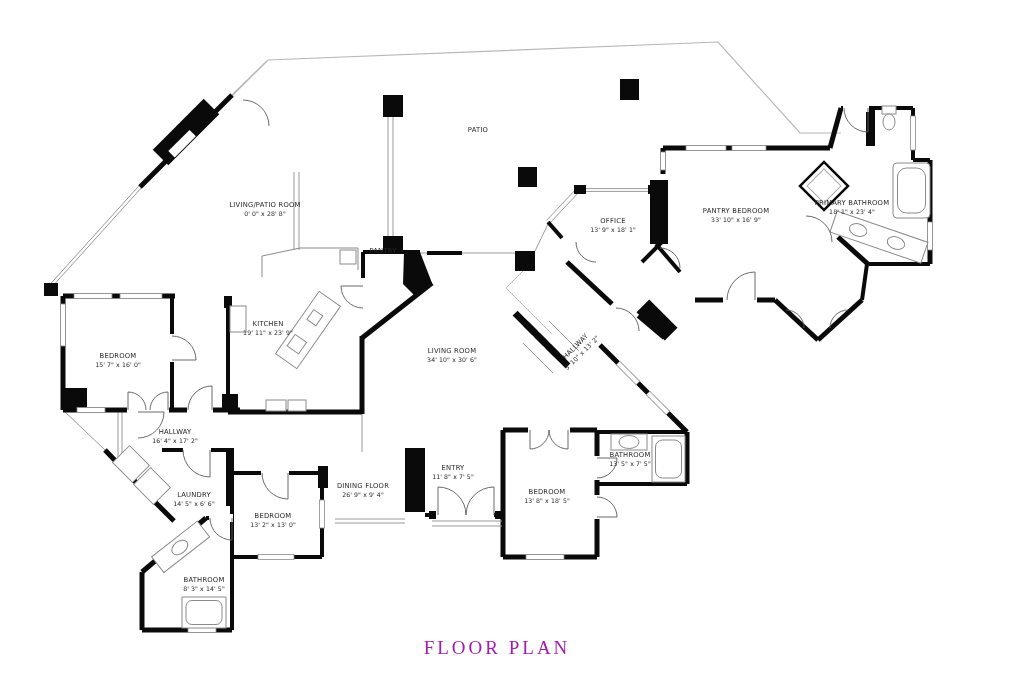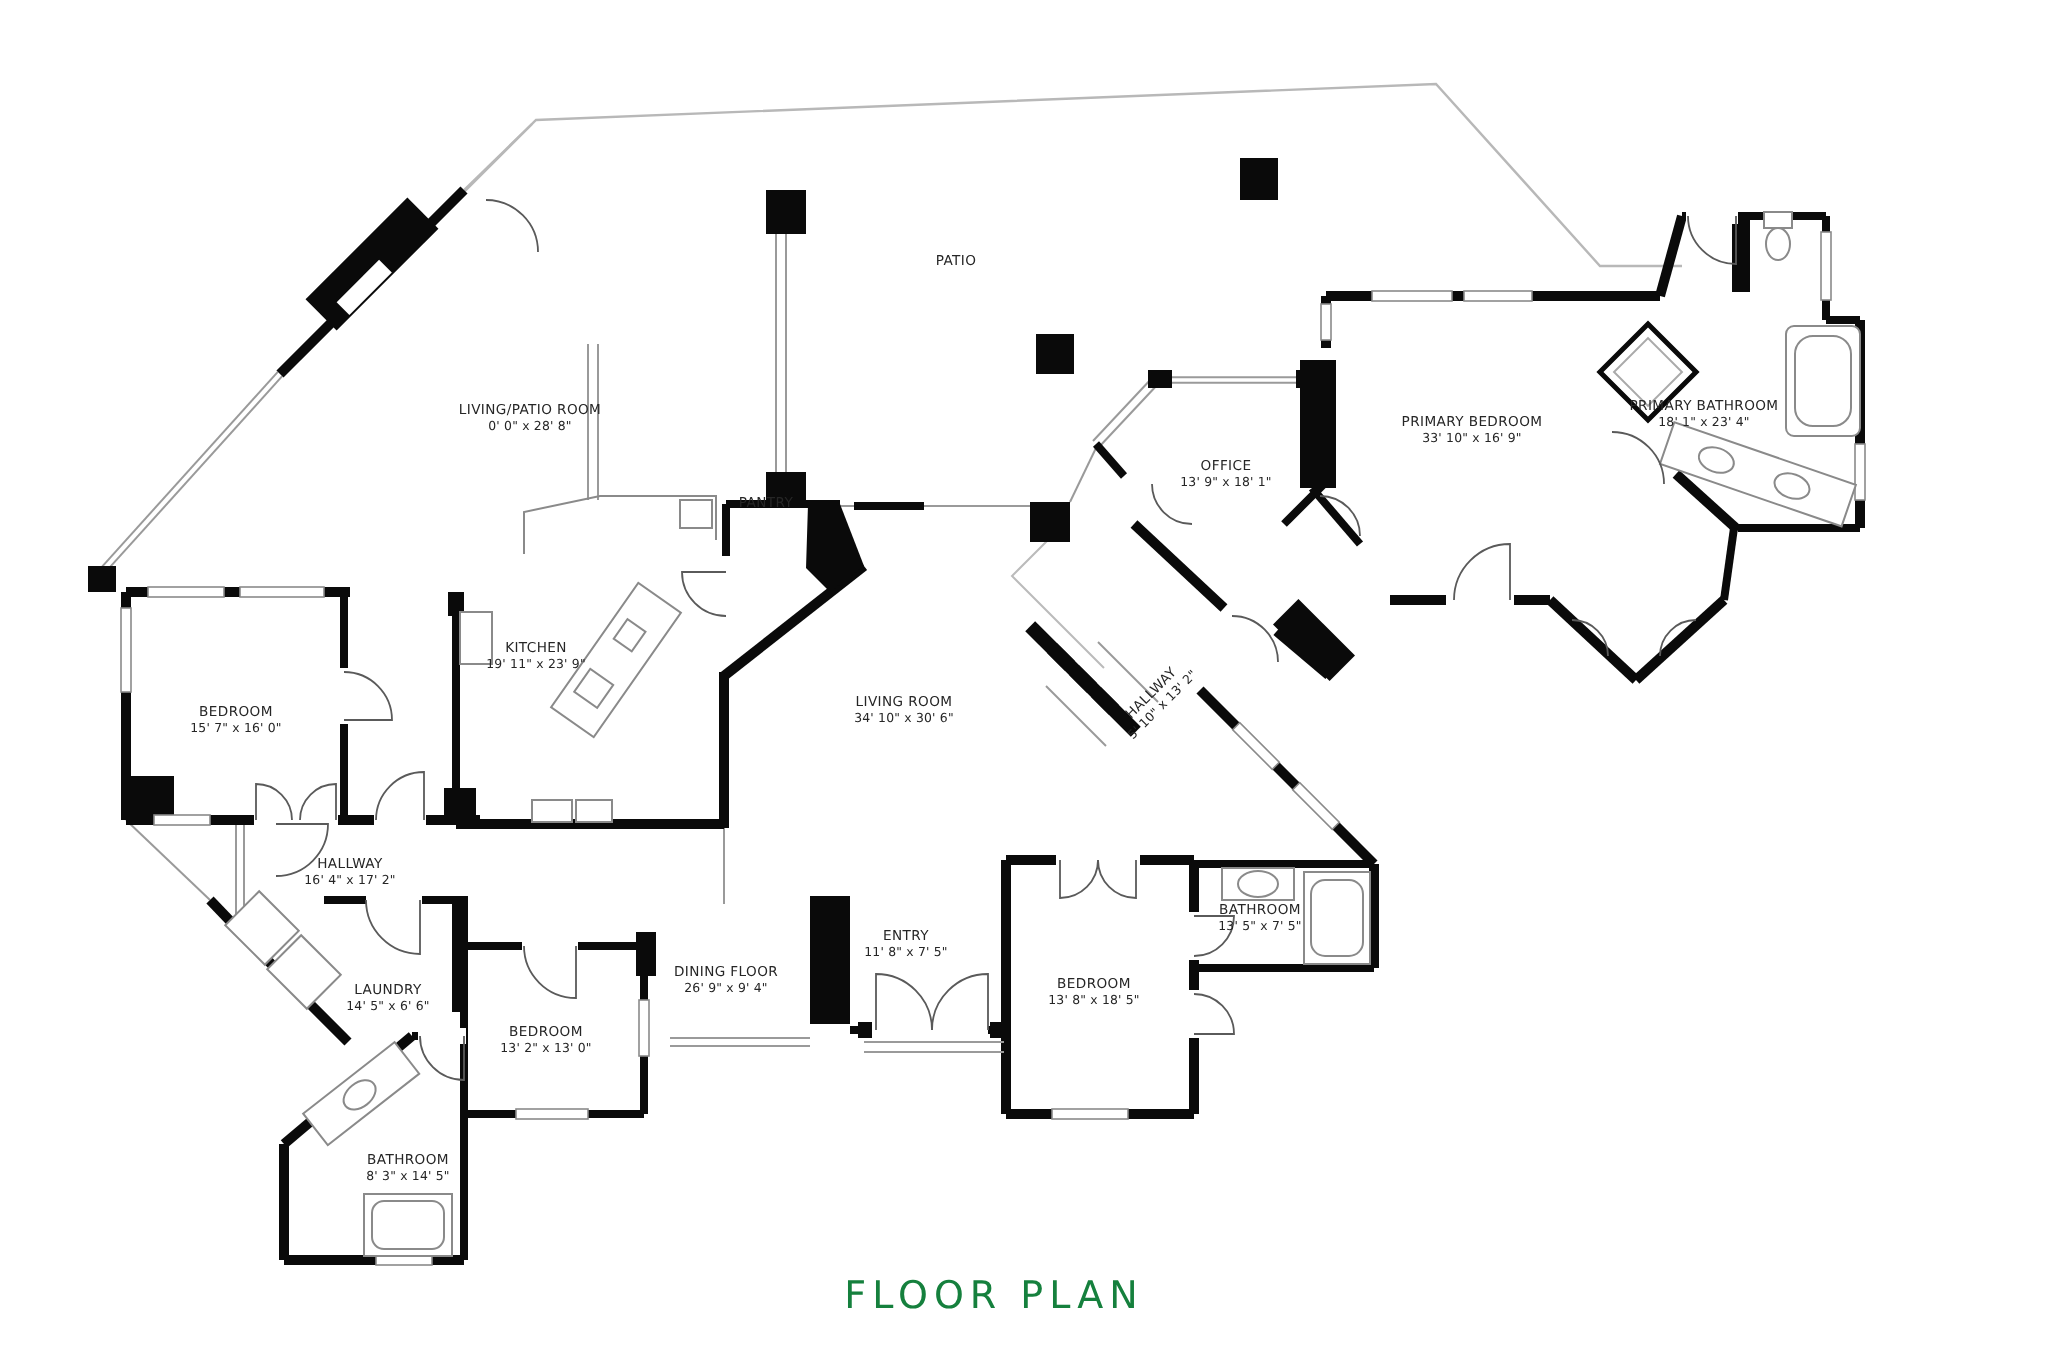--- a/index.html
+++ b/index.html
@@ -5,21 +5,21 @@
   html,body{margin:0;padding:0;background:#fff;}
   .canvas{position:relative;width:1024px;height:685px;background:#fff;overflow:hidden;
           font-family:"DejaVu Sans", sans-serif;}
   .canvas svg{position:absolute;left:0;top:0;}
   .label{position:absolute;transform:translate(-50%,-50%);text-align:center;color:#262626;
          white-space:nowrap;line-height:1.35;pointer-events:none;}
   .label .rname{font-size:6.8px;letter-spacing:.2px;font-weight:500;}
   .label .rdims{font-size:6.2px;letter-spacing:.1px;}
   .label.rot{transform:translate(-50%,-50%) rotate(-45deg);}
   .plan-title{position:absolute;left:497px;top:648px;transform:translate(-50%,-50%);
-              font-size:19px;letter-spacing:3px;color:#15803d;white-space:nowrap;}
+              font-size:19px;letter-spacing:3px;color:#a21caf;white-space:nowrap;font-family:Liberation Serif, serif;}
 </style>
 </head>
 <body>
 
 <div class="canvas">
 <svg width="1024" height="685" viewBox="0 0 1024 685">
 
   <g fill="none" stroke="#b8b8b8" stroke-width="1.2">
     <polyline points="205,123 268,60 718,42 800,133 841,133"></polyline>
     <line x1="232" y1="95" x2="266" y2="62"></line>
@@ -270,26 +270,26 @@
     <div class="rname">PANTRY</div>
   </div>
   <div class="label" style="left:268px;top:329px">
     <div class="rname">KITCHEN</div>
     <div class="rdims">19' 11" x 23' 9"</div>
   </div>
   <div class="label" style="left:452px;top:356px">
     <div class="rname">LIVING ROOM</div>
     <div class="rdims">34' 10" x 30' 6"</div>
   </div>
-  <div class="label" style="left:613px;top:238px">
+  <div class="label" style="left:613px;top:226px">
     <div class="rname">OFFICE</div>
     <div class="rdims">13' 9" x 18' 1"</div>
   </div>
   <div class="label" style="left:736px;top:216px">
-    <div class="rname">PRIMARY BEDROOM</div>
+    <div class="rname">PANTRY BEDROOM</div>
     <div class="rdims">33' 10" x 16' 9"</div>
   </div>
   <div class="label" style="left:852px;top:208px">
     <div class="rname">PRIMARY BATHROOM</div>
     <div class="rdims">18' 1" x 23' 4"</div>
   </div>
   <div class="label rot" style="left:579px;top:350px">
     <div class="rname">HALLWAY</div>
     <div class="rdims">5' 10" x 13' 2"</div>
   </div>

